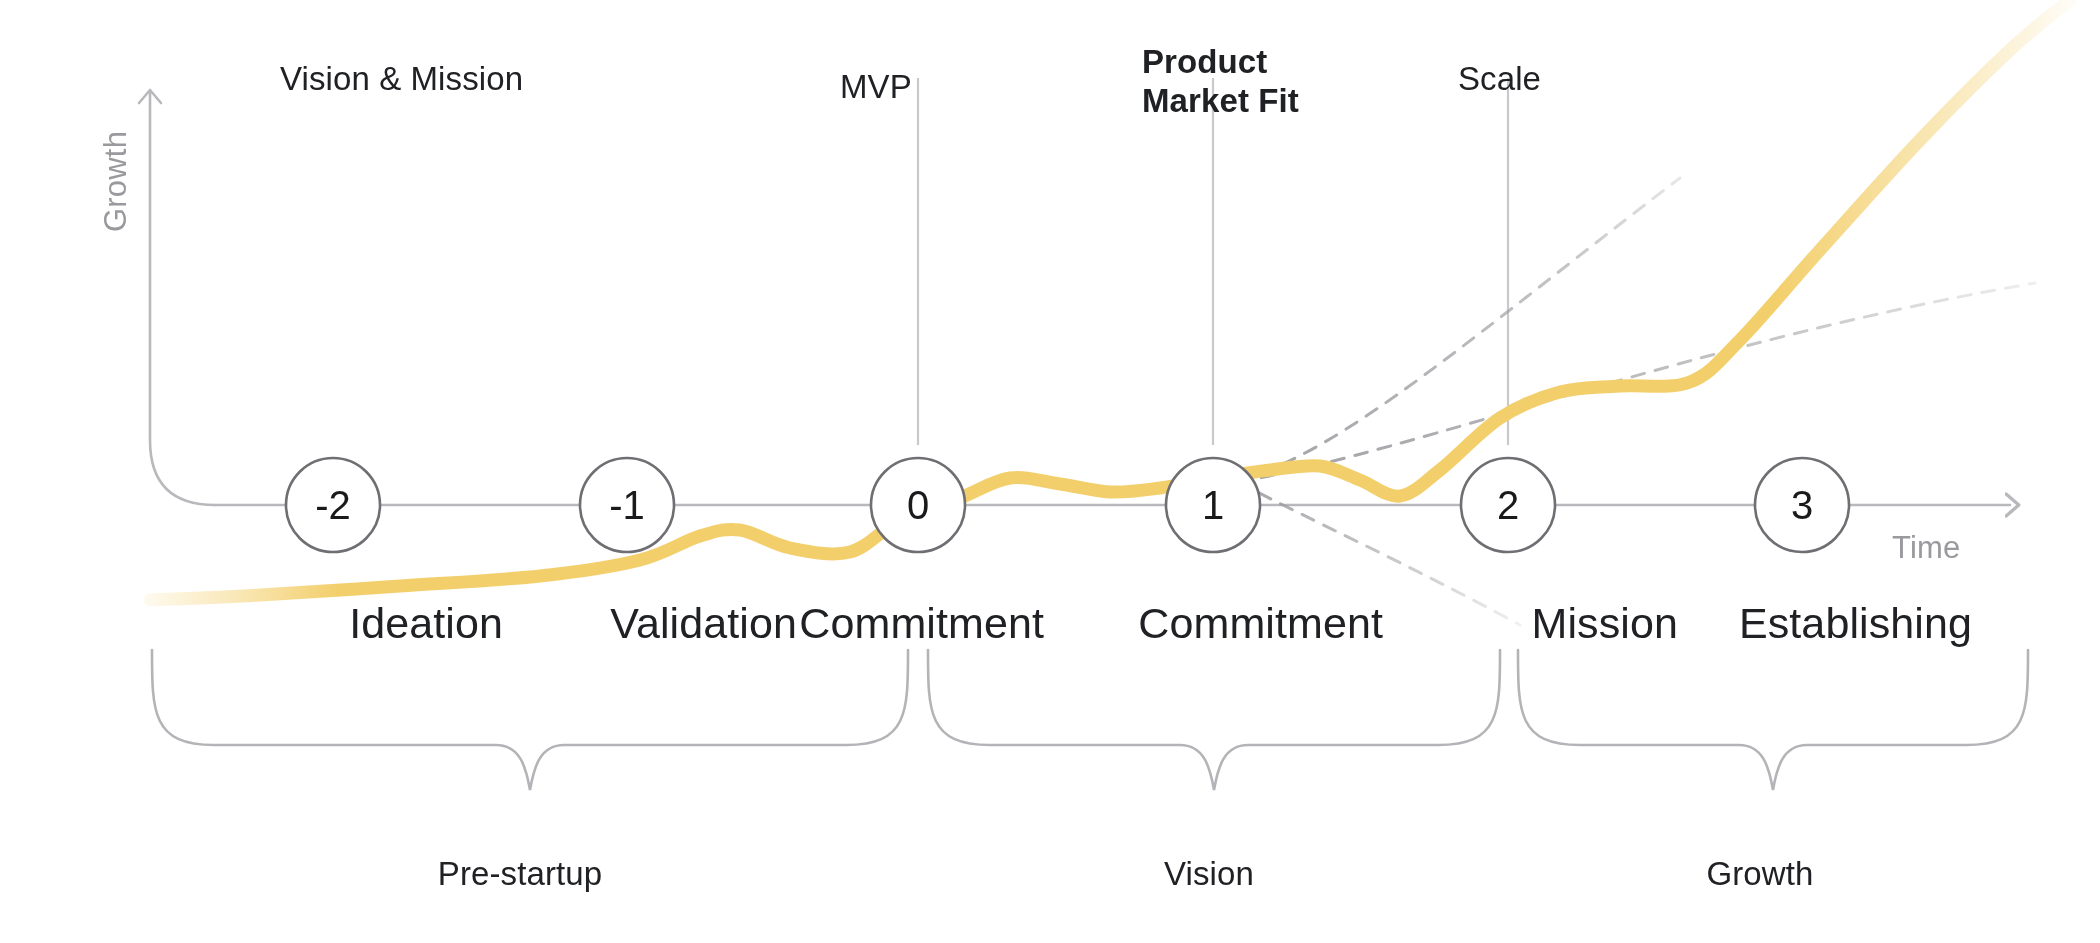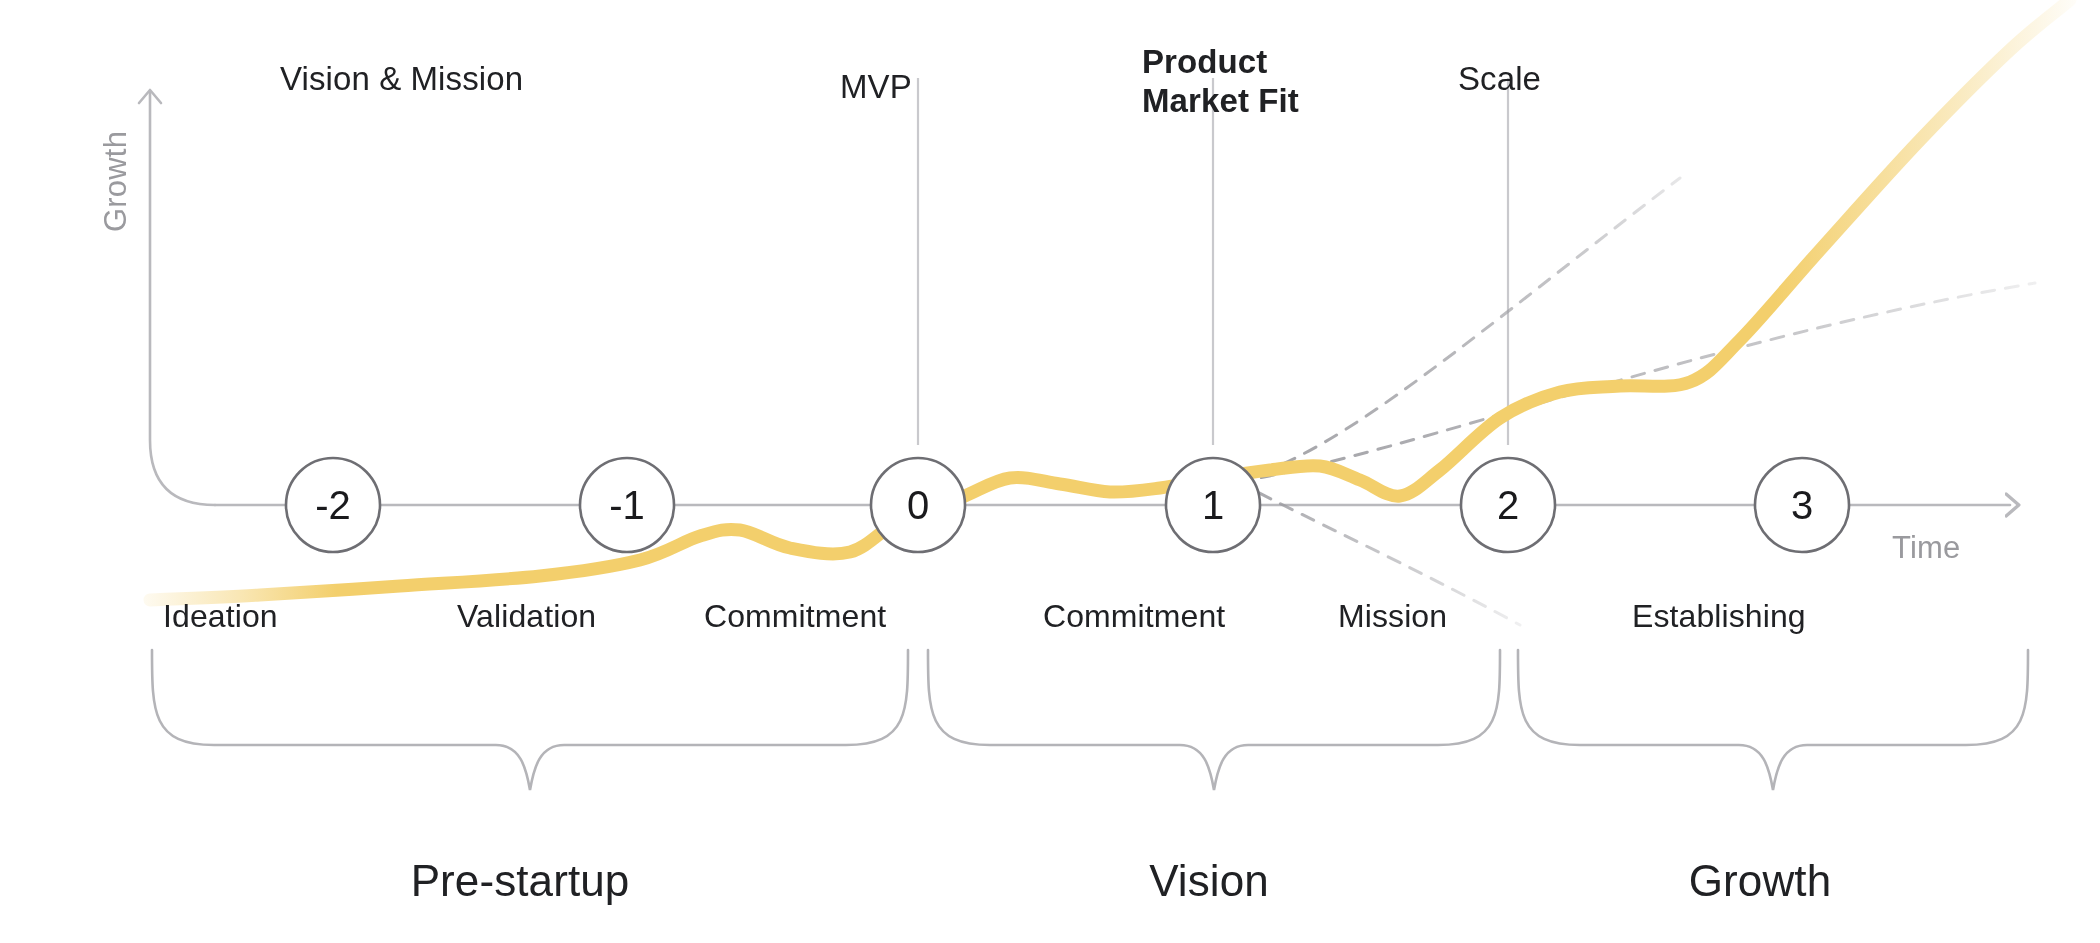--- a/index.html
+++ b/index.html
@@ -35,34 +35,34 @@
     transform-origin: 0 0;
     transform: rotate(-90deg);
   }
   .phase-top {
     color: #202124;
     font-size: 33px;
     letter-spacing: 0.1px;
   }
   .stage-name {
     color: #202124;
-    font-size: 32px;
-    text-align: left;
+    font-size: 43px;
+    text-align: right;
     letter-spacing: 0.1px;
   }
   .node-num {
     position: absolute;
     color: #1a1a1d;
     font-size: 40px;
     text-align: center;
     line-height: 1;
   }
   .group-label {
     color: #202124;
-    font-size: 44px;
+    font-size: 33px;
     text-align: center;
     letter-spacing: 0.1px;
   }
 </style>
 </head>
 <body>
 
 <div id="stage">
 
   <svg id="canvas" viewBox="0 0 2100 943">

